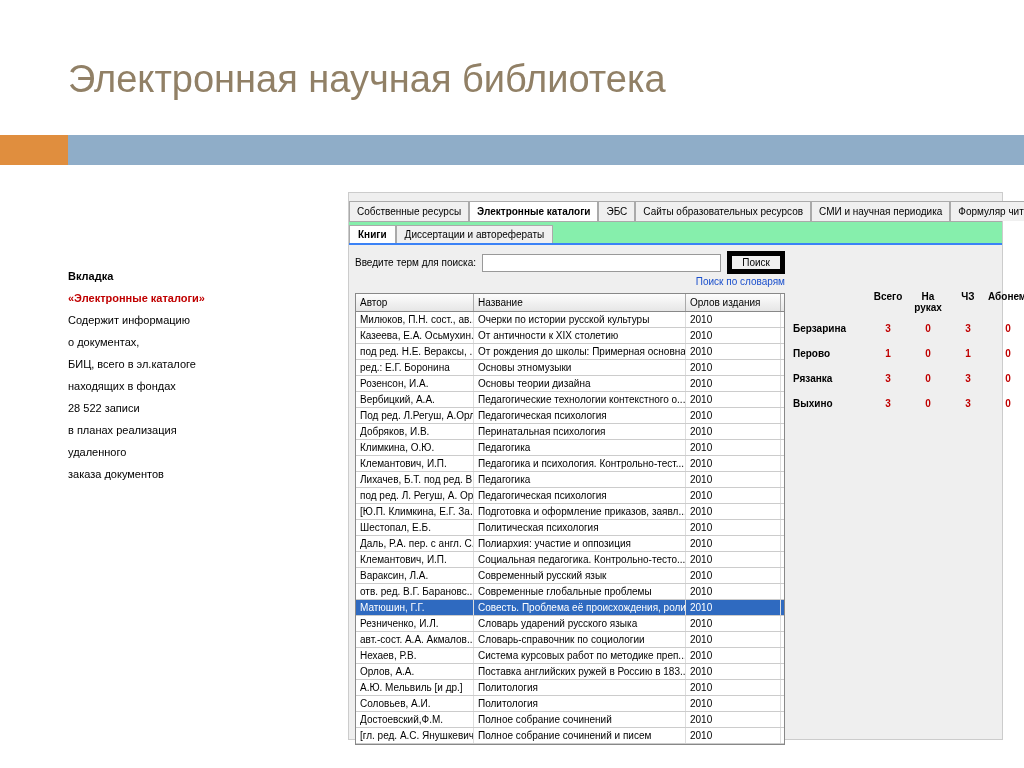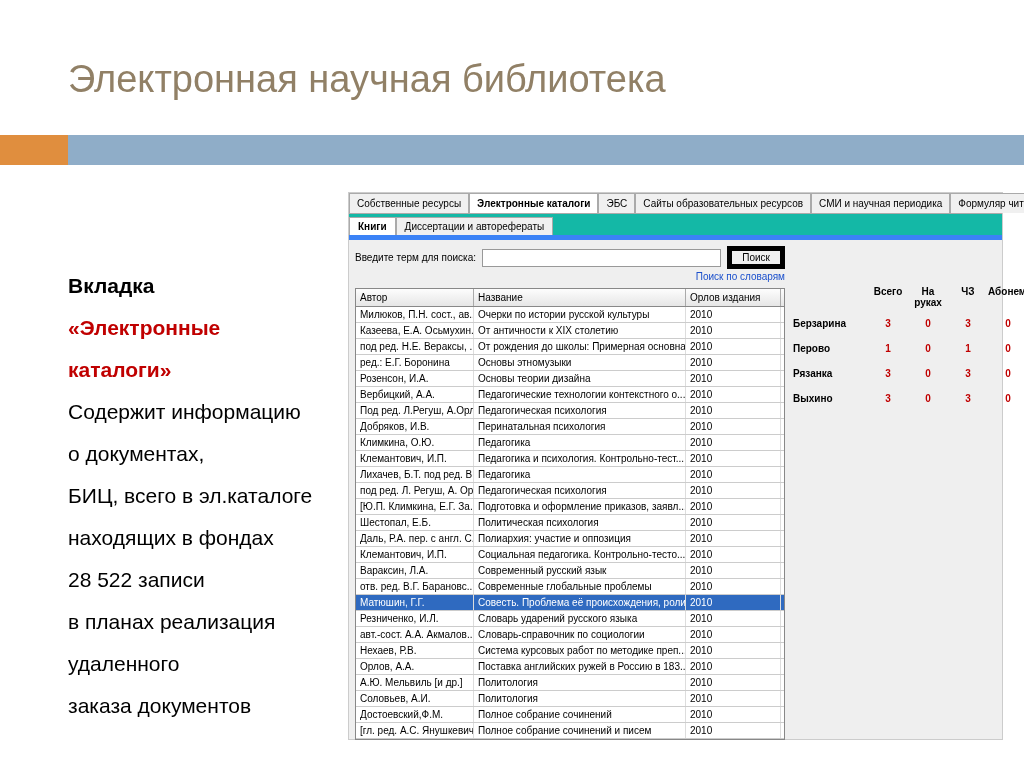--- a/index.html
+++ b/index.html
@@ -1,28 +1,28 @@
 <!DOCTYPE html>
 <html><head>
 <meta charset="utf-8">
 <style>
 * { margin: 0; padding: 0; box-sizing: border-box; }
 body { width: 1024px; height: 768px; background: #fff; font-family: Arial, sans-serif; overflow: hidden; }
 .slide { width: 100%; height: 100%; position: relative; }
 .title { position: absolute; top: 58px; left: 68px; font-size: 38px; color: #918066; font-weight: 400; }
 .accent-line { position: absolute; top: 135px; left: 0; width: 100%; height: 30px; background: #8fadc8; }
 .accent-square { position: absolute; top: 135px; left: 0; width: 68px; height: 30px; background: #e08e3e; }
-.desc { position: absolute; top: 265px; left: 68px; width: 260px; font-size: 21px; line-height: 2.0; color: #000; }
+.desc { position: absolute; top: 265px; left: 68px; width: 260px; font-size: 11px; line-height: 2.0; color: #000; }
 .desc .tab-word { font-weight: bold; }
 .desc .cat-word { font-weight: bold; color: #c00000; }
 .app { position: absolute; top: 192px; left: 348px; width: 655px; height: 548px; background: #efefef; border: 1px solid #ccc; font-size: 10px; }
-.tabs1 { display: flex; border-bottom: 1px solid #aaa; background: #a16207; }
+.tabs1 { display: flex; border-bottom: 1px solid #aaa; background: #a16207; margin-top: 8px; }
 .tabs1 .tab { padding: 4px 7px; border: 1px solid #aaa; border-bottom: none; background: #f0f0f0; margin-right: 0; cursor: pointer; font-size: 10px; white-space: nowrap; }
 .tabs1 .tab.active { background: #fff; font-weight: bold; }
-.tabs2 { display: flex; border-bottom: 5px solid #3b82f6; background: #14b8a6; padding-top: 3px; }
+.tabs2 { display: flex; border-bottom: 2px solid #3b82f6; background: #86efac; padding-top: 3px; }
 .tabs2 .tab { padding: 3px 8px; border: 1px solid #aaa; border-bottom: none; background: #f0f0f0; cursor: pointer; font-size: 10px; }
 .tabs2 .tab.active { background: #fff; font-weight: bold; }
 .body-area { display: flex; padding: 6px; gap: 8px; }
 .left-pane { flex: 0 0 430px; }
 .search-row { display: flex; align-items: center; gap: 6px; margin-bottom: 2px; }
 .search-label { font-size: 10px; }
 .search-input { flex: 1; height: 18px; border: 1px solid #999; padding: 0 3px; font-size: 10px; }
 .search-btn { padding: 1px 10px; font-size: 10px; border: 5px solid #000000; background: #f0f0f0; cursor: pointer; }
 .dict-link { text-align: right; margin-bottom: 6px; }
 .dict-link a { color: #1a4fcc; font-size: 10px; cursor: pointer; }

